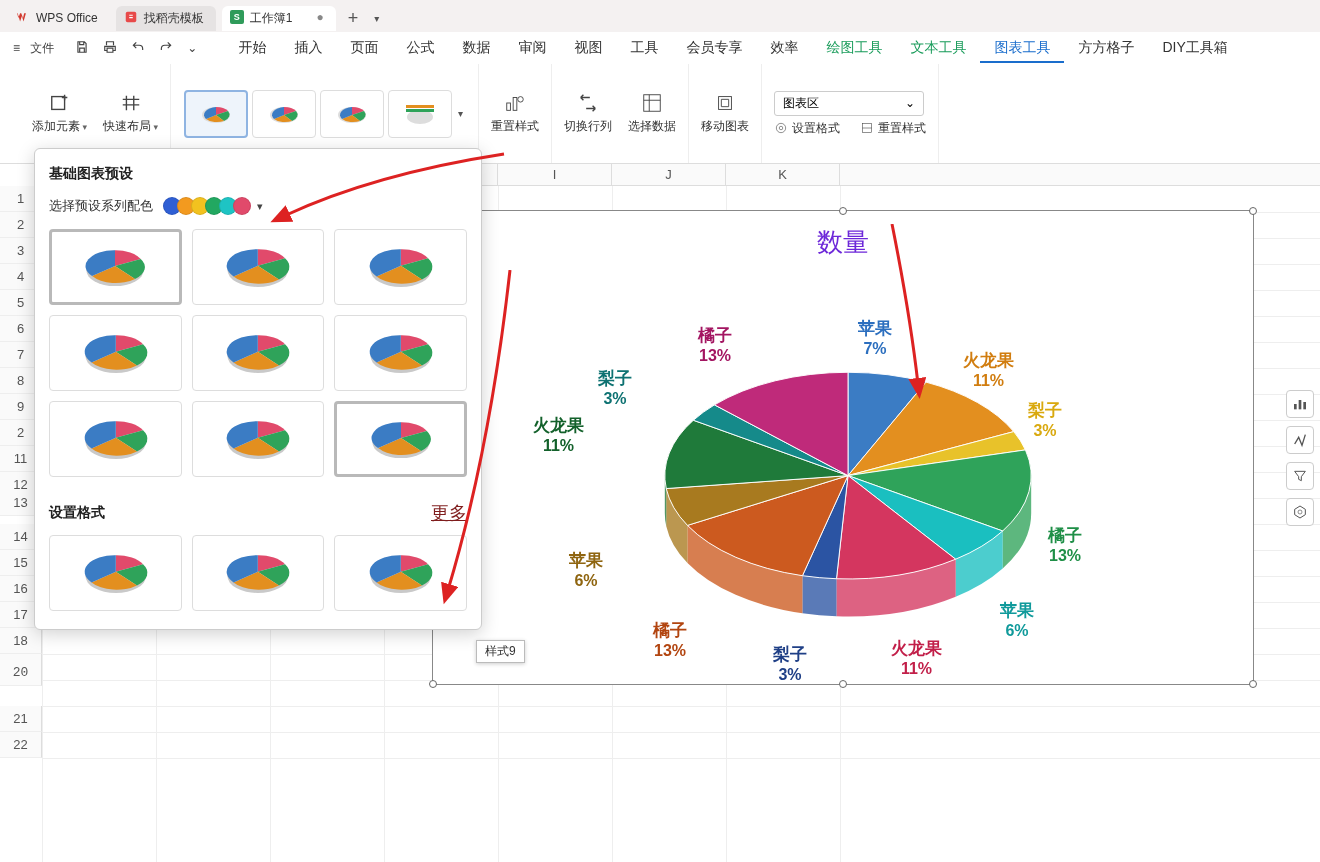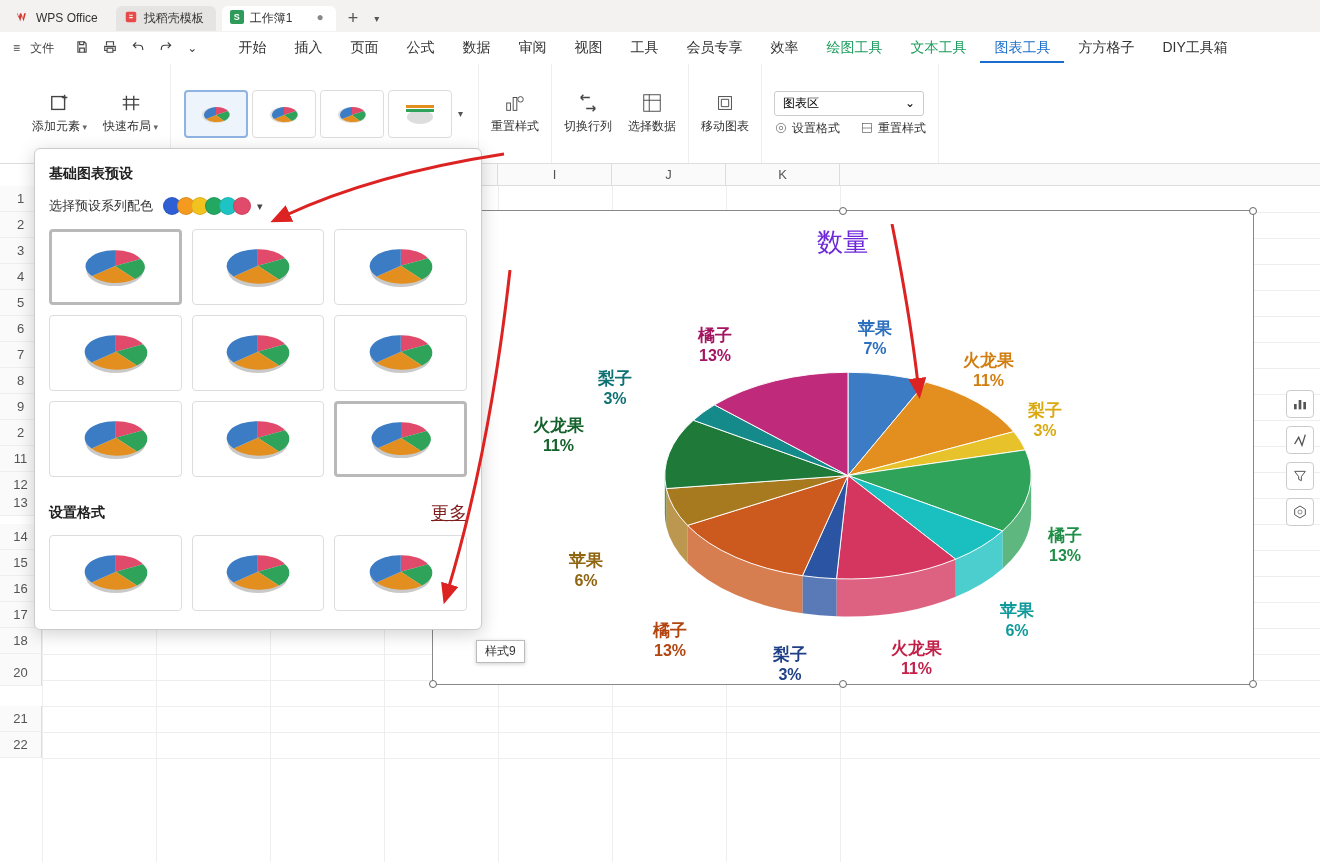--- a/index.html
+++ b/index.html
@@ -317,21 +317,21 @@
       <div class="rowhead" style="top: 364px;">15</div>
       <div class="gridline-h" style="top: 390px;"></div>
       <div class="rowhead" style="top: 390px;">16</div>
       <div class="gridline-h" style="top: 416px;"></div>
       <div class="rowhead" style="top: 416px;">17</div>
       <div class="gridline-h" style="top: 442px;"></div>
       <div class="rowhead" style="top: 442px;">18</div>
       <div class="gridline-h" style="top: 468px;"></div>
       <div class="rowhead" style="top: 468px;">19</div>
       <div class="gridline-h" style="top: 494px;"></div>
-      <div class="rowhead" style="top: 474px;">20</div>
+      <div class="rowhead" style="top: 474px; font-family: Liberation Mono, monospace;">20</div>
       <div class="gridline-h" style="top: 520px;"></div>
       <div class="rowhead" style="top: 520px;">21</div>
       <div class="gridline-h" style="top: 546px;"></div>
       <div class="rowhead" style="top: 546px;">22</div>
       <div class="gridline-h" style="top: 572px;"></div>
       <div class="gridline-v" style="left: 42px;"></div>
       <div class="gridline-v" style="left: 156px;"></div>
       <div class="gridline-v" style="left: 270px;"></div>
       <div class="gridline-v" style="left: 384px;"></div>
       <div class="gridline-v" style="left: 498px;"></div>

